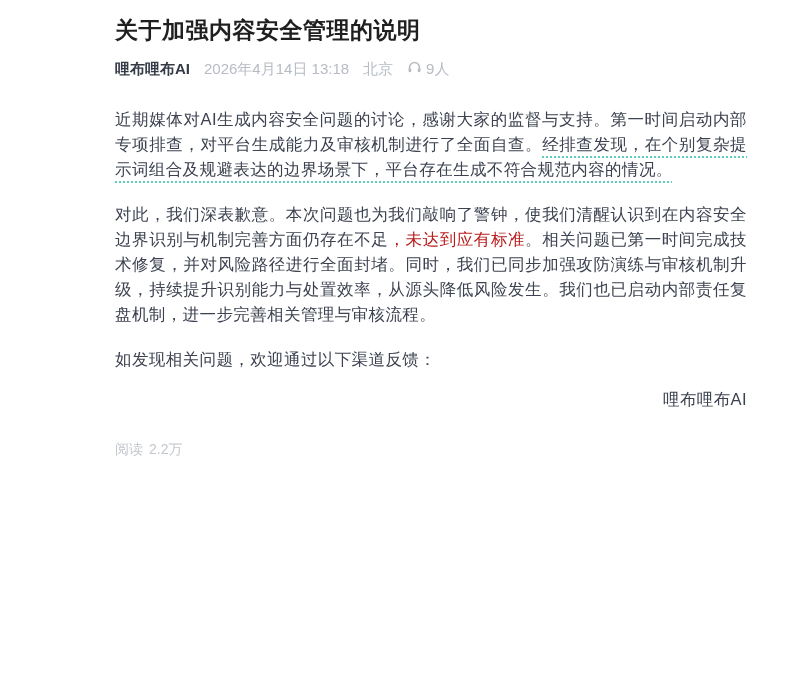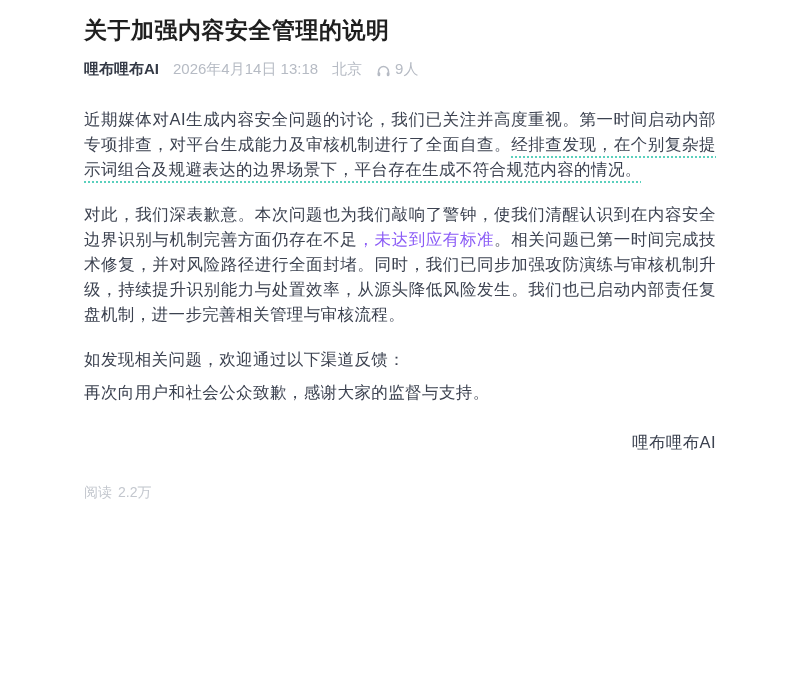--- a/index.html
+++ b/index.html
@@ -6,21 +6,21 @@
   html, body {
     width: 800px;
     height: 679px;
     background: #ffffff;
     font-family: "Liberation Sans", "DejaVu Sans", sans-serif;
     overflow: hidden;
   }
   .page {
     width: 800px;
     height: 679px;
-    padding: 15px 100px 0 84px;
+    padding: 15px 100px 0 115px;
   }
   .article-title {
     font-size: 23px;
     font-weight: 700;
     color: #1f1f1f;
     letter-spacing: 0.5px;
     margin-bottom: 14px;
   }
   .byline {
     display: flex;
@@ -31,38 +31,38 @@
     white-space: nowrap;
   }
   .byline .author {
     color: #343a46;
     font-weight: 600;
     margin-right: 14px;
   }
   .byline .meta-item { margin-right: 14px; }
   .byline .listeners {
     display: inline-flex;
-    align-items: flex-end;
+    align-items: flex-start;
     gap: 4px;
   }
   .byline .listeners svg { display: block; }
   .article-body {
     width: 632px;
   }
   .para {
     font-size: 16.5px;
     line-height: 25px;
     color: #3c4250;
     letter-spacing: 0.4px;
     margin-bottom: 20px;
     text-align: justify;
   }
   .para.tight { margin-bottom: 8px; }
   .seg-normal { color: #3c4250; }
-  .seg-muted { color: #8b5cf6; }
+  .seg-muted { color: #b91c1c; }
   .seg-underline {
     color: #3c4250;
     text-decoration: underline;
     text-decoration-style: dotted;
     text-decoration-color: #5ad0bd;
     text-decoration-thickness: 2px;
     text-underline-offset: 6px;
   }
   .signature {
     width: 632px;
@@ -100,24 +100,23 @@
           <rect x="2.6" y="13" width="4.2" height="6.5" rx="2.1" fill="#b6bbc4" stroke="none"></rect>
           <rect x="17.2" y="13" width="4.2" height="6.5" rx="2.1" fill="#b6bbc4" stroke="none"></rect>
         </svg>
       </span>
       <span>9人</span>
     </span>
   </div>
 
   <div class="article-body">
 
-  <p class="para"><span class="seg-normal">近期媒体对AI生成内容安全问题的讨论，我们已关注并高度重视。第一时间启动内部专项排查，对平台生成能力及审核机制进行了全面自查。</span><span class="seg-underline">经排查发现，在个别复杂提示词组合及规避表达的边界场景下，平台存在生成不符合规范内容的情况。</span></p>
+  <p class="para"><span class="seg-normal">近期媒体对AI生成内容安全问题的讨论，感谢大家的监督与支持。第一时间启动内部专项排查，对平台生成能力及审核机制进行了全面自查。</span><span class="seg-underline">经排查发现，在个别复杂提示词组合及规避表达的边界场景下，平台存在生成不符合规范内容的情况。</span></p>
       <p class="para"><span class="seg-normal">对此，我们深表歉意。本次问题也为我们敲响了警钟，使我们清醒认识到在内容安全边界识别与机制完善方面仍存在不足</span><span class="seg-muted">，未达到应有标准</span><span class="seg-normal">。相关问题已第一时间完成技术修复，并对风险路径进行全面封堵。同时，我们已同步加强攻防演练与审核机制升级，持续提升识别能力与处置效率，从源头降低风险发生。我们也已启动内部责任复盘机制，进一步完善相关管理与审核流程。</span></p>
       <p class="para tight"><span class="seg-normal">如发现相关问题，欢迎通过以下渠道反馈：</span></p>
-      <p class="para"><span class="seg-normal">再次向用户和社会公众致歉，感谢大家的监督与支持。</span></p>
     </div>
 
   <div class="signature">
     <div>哩布哩布AI</div>
   </div>
 
   <div class="read-footer">
     <span>阅读</span>
     <span>2.2万</span>
   </div>

